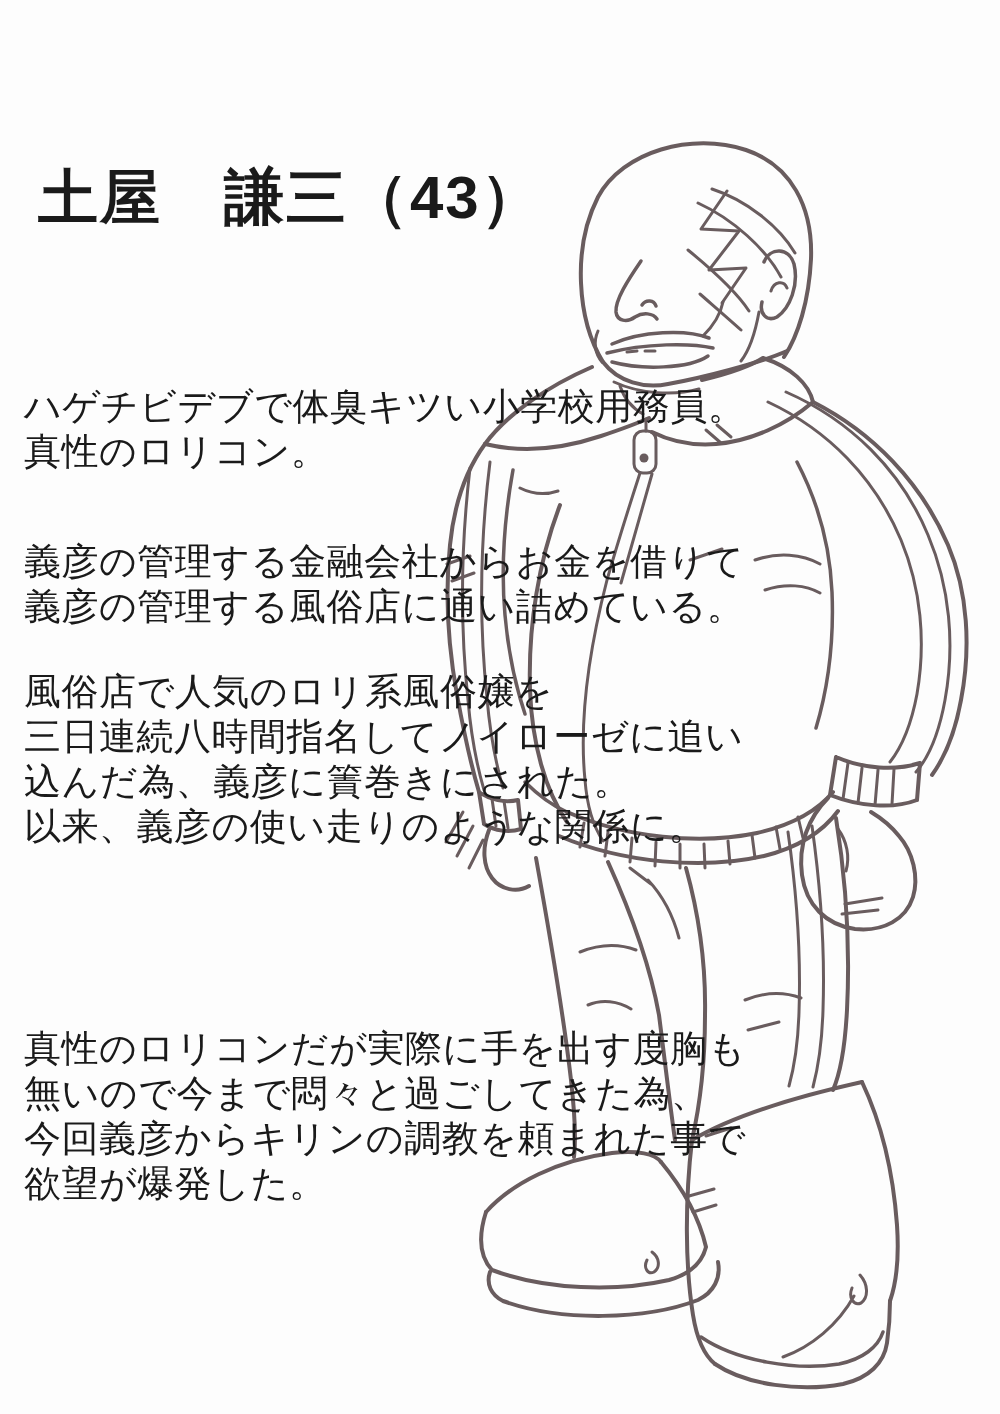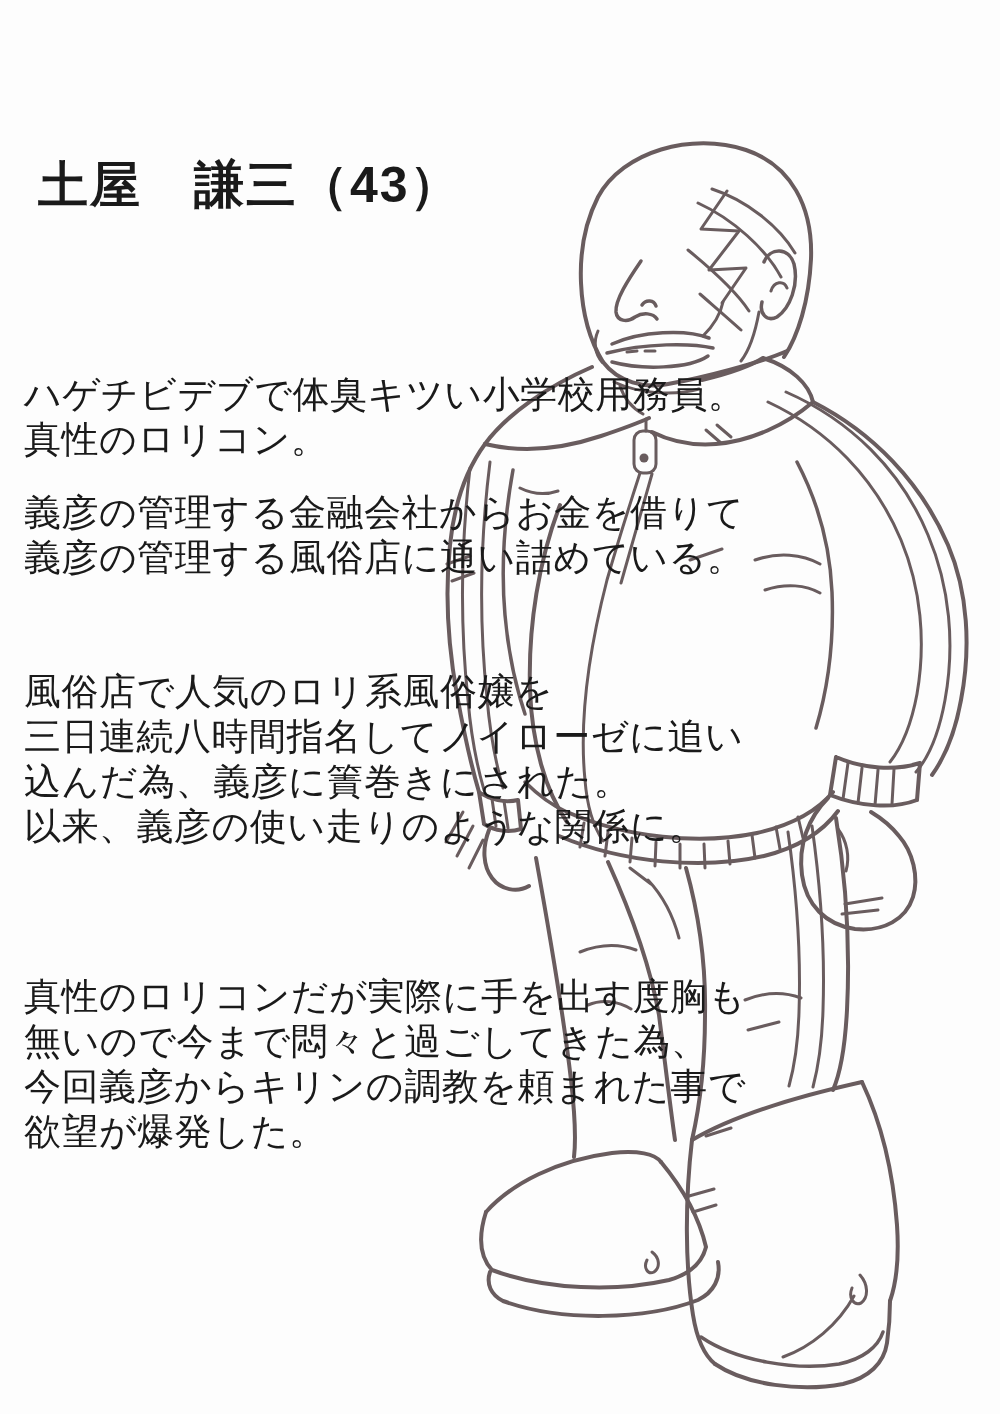--- a/index.html
+++ b/index.html
@@ -22,33 +22,33 @@
   }
   .illustration path,.illustration rect{
     fill:none;stroke:var(--line);stroke-linecap:round;stroke-linejoin:round;
   }
   .w4{stroke-width:4px;}
   .w35{stroke-width:3.5px;}
   .w3{stroke-width:3px;}
   .dot{fill:var(--line);stroke:none;}
   .page-title{
     position:absolute;left:38px;top:118px;z-index:2;
-    font-size:50px;font-weight:700;letter-spacing:2px;
+    font-size:60px;font-weight:700;letter-spacing:2px;
     white-space:nowrap;
   }
   .para{
     position:absolute;left:24px;width:964px;z-index:2;
     font-size:37px;line-height:45px;font-weight:400;
     white-space:pre-line;letter-spacing:0.5px;
   }
-  .p1{top:375px;font-family:Liberation Mono, monospace;}
-  .p2{top:490px;}
+  .p1{top:384px;}
+  .p2{top:542px;font-family:Liberation Mono, monospace;}
   .p3{top:669px;}
   .p4{top:854px;}
-  .p5{top:974px;}
+  .p5{top:1026px;}
 </style>
 </head>
 <body>
 
 <div class="canvas">
 
   <svg class="illustration" viewBox="0 0 1000 1414" aria-hidden="true">
 
     <g>
 

